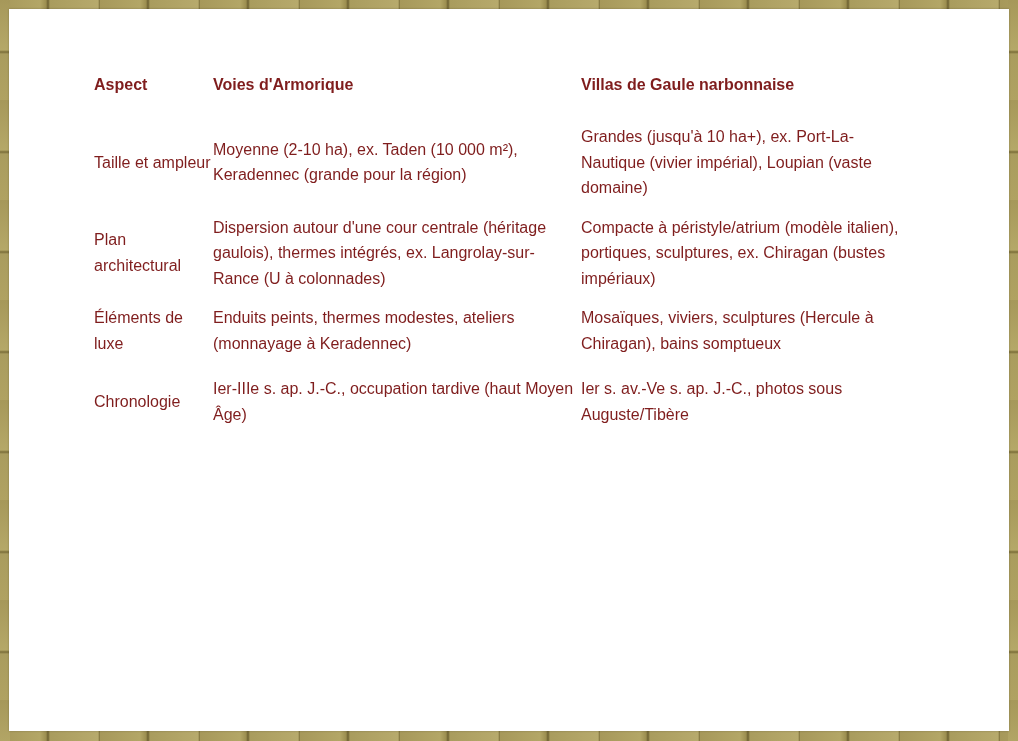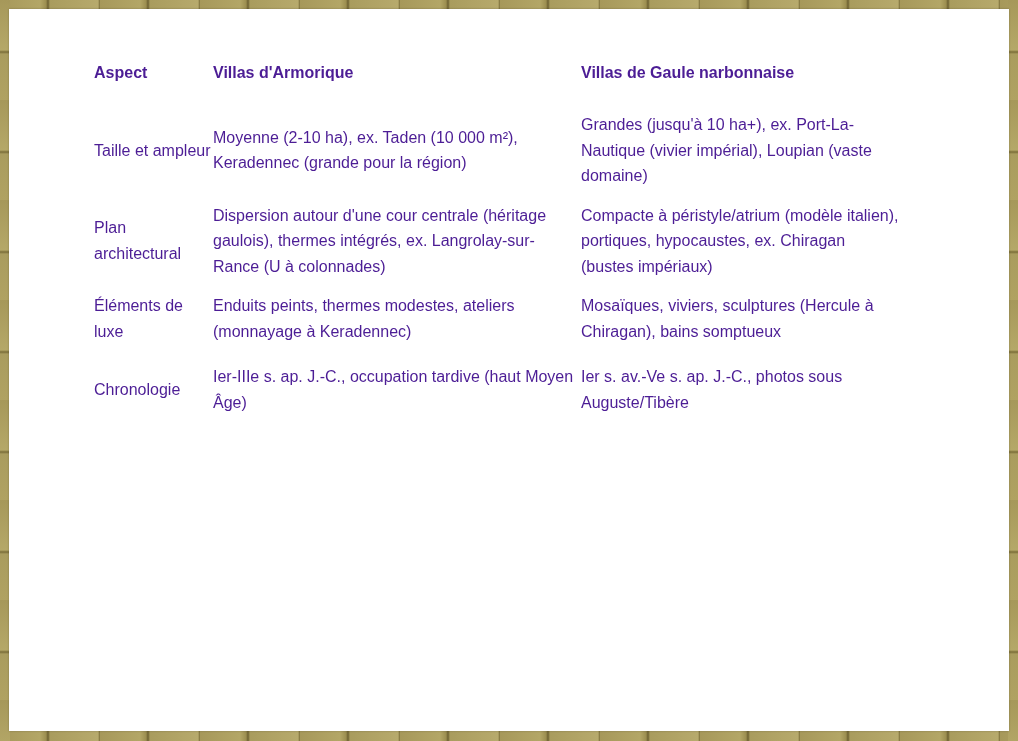--- a/index.html
+++ b/index.html
@@ -32,23 +32,23 @@
       left: 9px;
       top: 9px;
       width: 1000px;
       height: 722px;
       background: #ffffff;
       box-shadow: 0 0 2px rgba(0,0,0,0.25);
     }
     table.compare {
       position: absolute;
       left: 94px;
-      top: 56px;
+      top: 68px;
       border-collapse: collapse;
-      color: #4c1d95;
+      color: #7f1d1d;
       font-size: 16px;
       line-height: 25.5px;
     }
     table.compare td, table.compare th {
       vertical-align: middle;
       text-align: left;
       padding: 0;
     }
     th.hcell {
       font-weight: bold;
@@ -77,34 +77,34 @@
 
 <div class="frame-side-left"></div>
 <div class="frame-side-right"></div>
 
 <div class="paper"></div>
 
 <table class="compare">
   <thead>
     <tr class="r-header">
       <th class="hcell">Aspect</th>
-      <th class="hcell">Villas d'Armorique</th>
+      <th class="hcell">Voies d'Armorique</th>
       <th class="hcell">Villas de Gaule narbonnaise</th>
     </tr>
   </thead>
   <tbody>
     <tr class="r1">
       <td class="aspect">Taille et ampleur</td>
       <td class="col-a">Moyenne (2-10 ha), ex. Taden (10 000 m²), Keradennec (grande pour la région)</td>
       <td class="col-b">Grandes (jusqu'à 10 ha+), ex. Port-La-Nautique (vivier impérial), Loupian (vaste domaine)</td>
     </tr>
     <tr class="r2">
       <td class="aspect">Plan architectural</td>
       <td class="col-a">Dispersion autour d'une cour centrale (héritage gaulois), thermes intégrés, ex. Langrolay-sur-Rance (U à colonnades)</td>
-      <td class="col-b">Compacte à péristyle/atrium (modèle italien), portiques, hypocaustes, ex. Chiragan (bustes impériaux)</td>
+      <td class="col-b">Compacte à péristyle/atrium (modèle italien), portiques, sculptures, ex. Chiragan (bustes impériaux)</td>
     </tr>
     <tr class="r3">
       <td class="aspect">Éléments de luxe</td>
       <td class="col-a">Enduits peints, thermes modestes, ateliers (monnayage à Keradennec)</td>
       <td class="col-b">Mosaïques, viviers, sculptures (Hercule à Chiragan), bains somptueux</td>
     </tr>
     <tr class="r5">
       <td class="aspect">Chronologie</td>
       <td class="col-a">Ier-IIIe s. ap. J.-C., occupation tardive (haut Moyen Âge)</td>
       <td class="col-b">Ier s. av.-Ve s. ap. J.-C., photos sous Auguste/Tibère</td>

